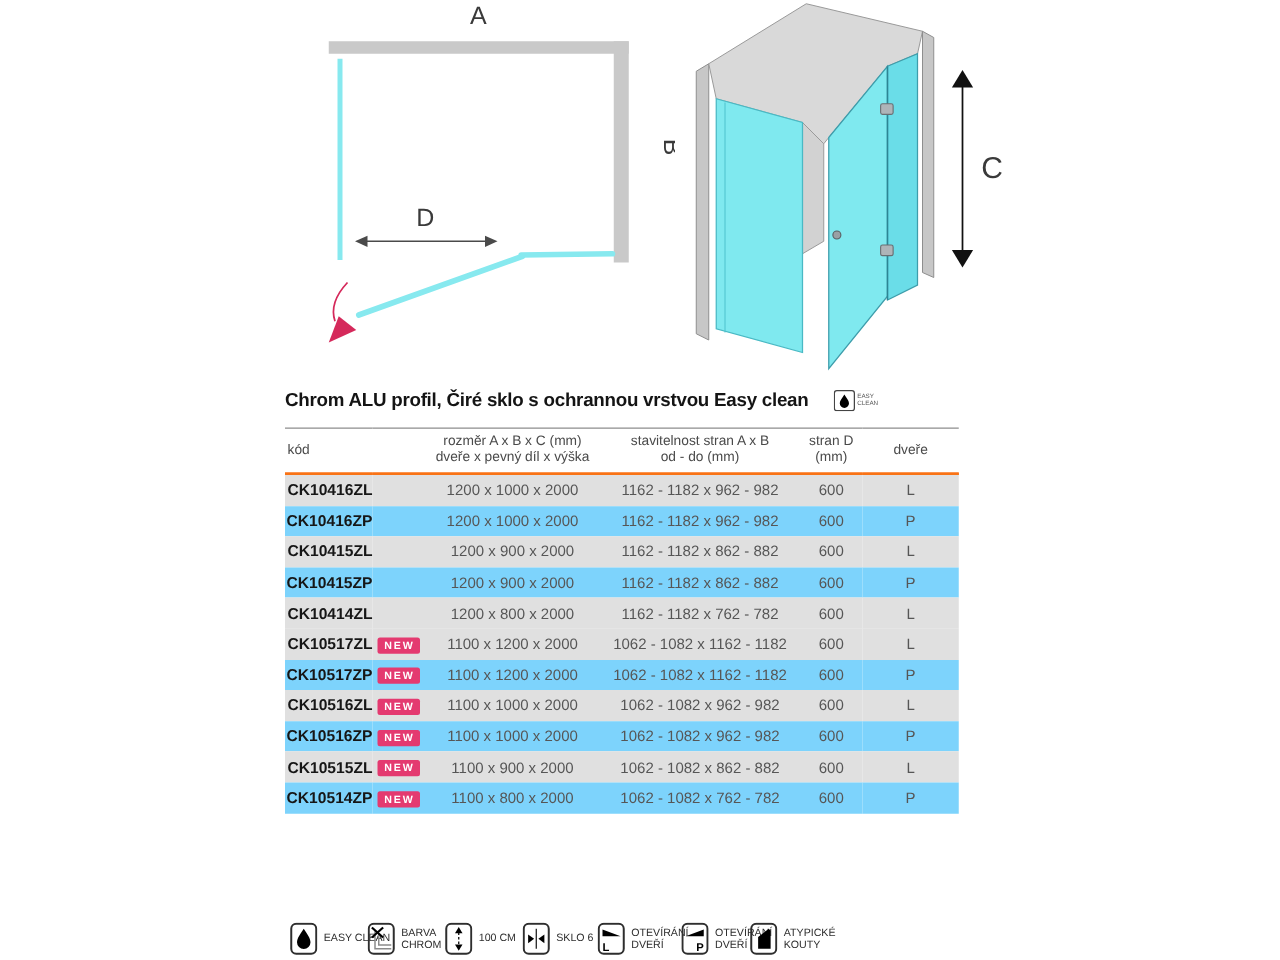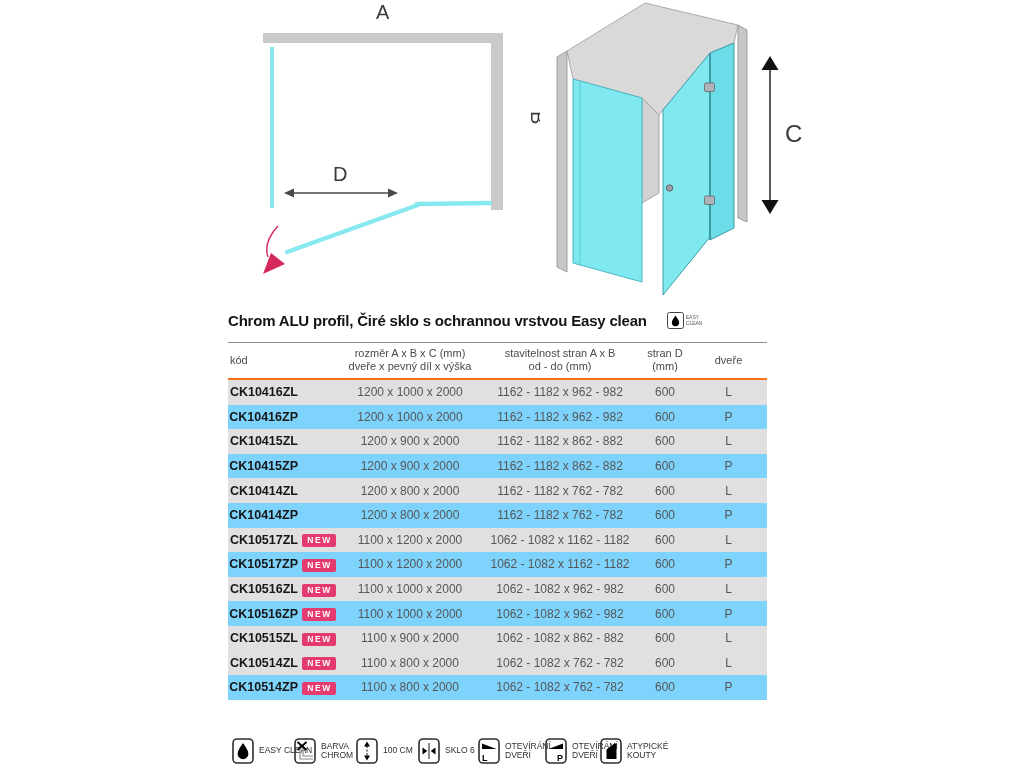--- a/index.html
+++ b/index.html
@@ -157,28 +157,20 @@
       <td class="c-dvere">P</td>
     </tr>
           <tr class="odd">
       <td class="c-code">CK10414ZL</td>
       <td class="c-badge"></td>
       <td class="c-rozmer">1200 x 800 x 2000</td>
       <td class="c-stav">1162 - 1182 x 762 - 782</td>
       <td class="c-vstup">600</td>
       <td class="c-dvere">L</td>
     </tr>
-          <tr class="even">
-      <td class="c-code">CK10414ZP</td>
-      <td class="c-badge"></td>
-      <td class="c-rozmer">1200 x 800 x 2000</td>
-      <td class="c-stav">1162 - 1182 x 762 - 782</td>
-      <td class="c-vstup">600</td>
-      <td class="c-dvere">P</td>
-    </tr>
           <tr class="odd">
       <td class="c-code">CK10517ZL</td>
       <td class="c-badge"><span class="new-badge c-badge-inner">NEW</span></td>
       <td class="c-rozmer">1100 x 1200 x 2000</td>
       <td class="c-stav">1062 - 1082 x 1162 - 1182</td>
       <td class="c-vstup">600</td>
       <td class="c-dvere">L</td>
     </tr>
           <tr class="even">
       <td class="c-code">CK10517ZP</td>
@@ -202,28 +194,20 @@
       <td class="c-rozmer">1100 x 1000 x 2000</td>
       <td class="c-stav">1062 - 1082 x 962 - 982</td>
       <td class="c-vstup">600</td>
       <td class="c-dvere">P</td>
     </tr>
           <tr class="odd">
       <td class="c-code">CK10515ZL</td>
       <td class="c-badge"><span class="new-badge c-badge-inner">NEW</span></td>
       <td class="c-rozmer">1100 x 900 x 2000</td>
       <td class="c-stav">1062 - 1082 x 862 - 882</td>
-      <td class="c-vstup">600</td>
-      <td class="c-dvere">L</td>
-    </tr>
-          <tr class="odd">
-      <td class="c-code">CK10514ZL</td>
-      <td class="c-badge"><span class="new-badge c-badge-inner">NEW</span></td>
-      <td class="c-rozmer">1100 x 800 x 2000</td>
-      <td class="c-stav">1062 - 1082 x 762 - 782</td>
       <td class="c-vstup">600</td>
       <td class="c-dvere">L</td>
     </tr>
           <tr class="even">
       <td class="c-code">CK10514ZP</td>
       <td class="c-badge"><span class="new-badge c-badge-inner">NEW</span></td>
       <td class="c-rozmer">1100 x 800 x 2000</td>
       <td class="c-stav">1062 - 1082 x 762 - 782</td>
       <td class="c-vstup">600</td>
       <td class="c-dvere">P</td>

